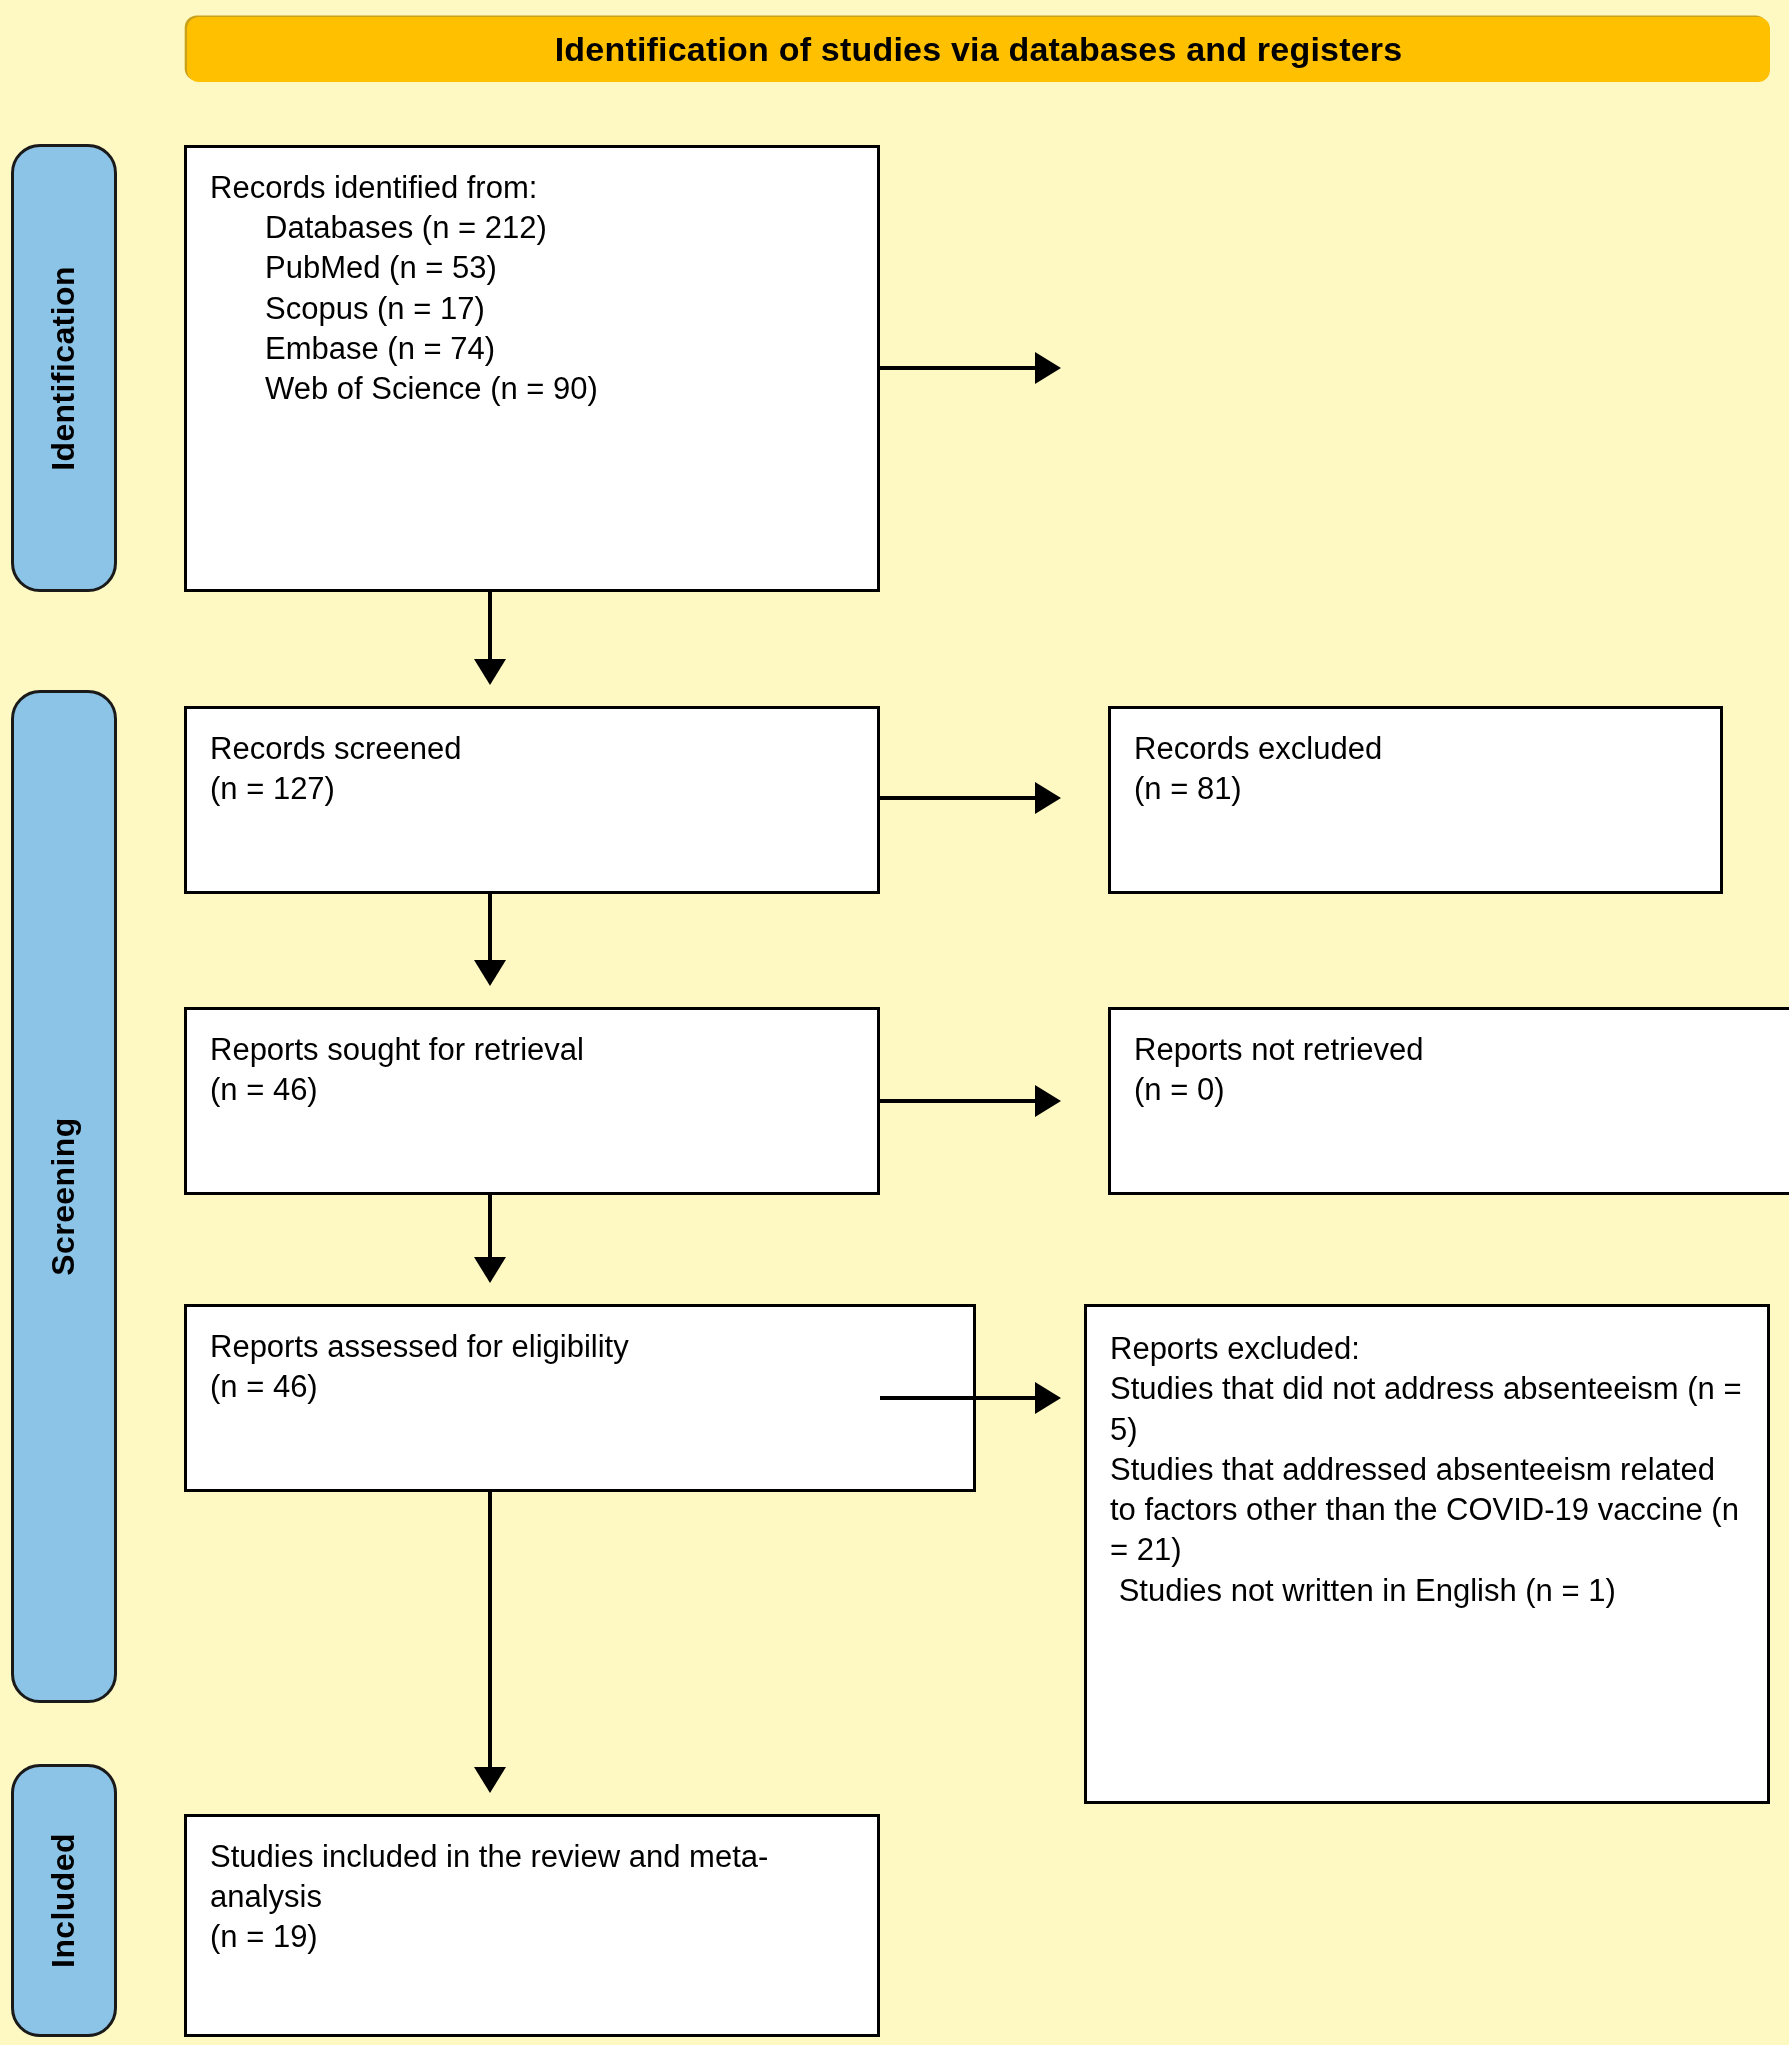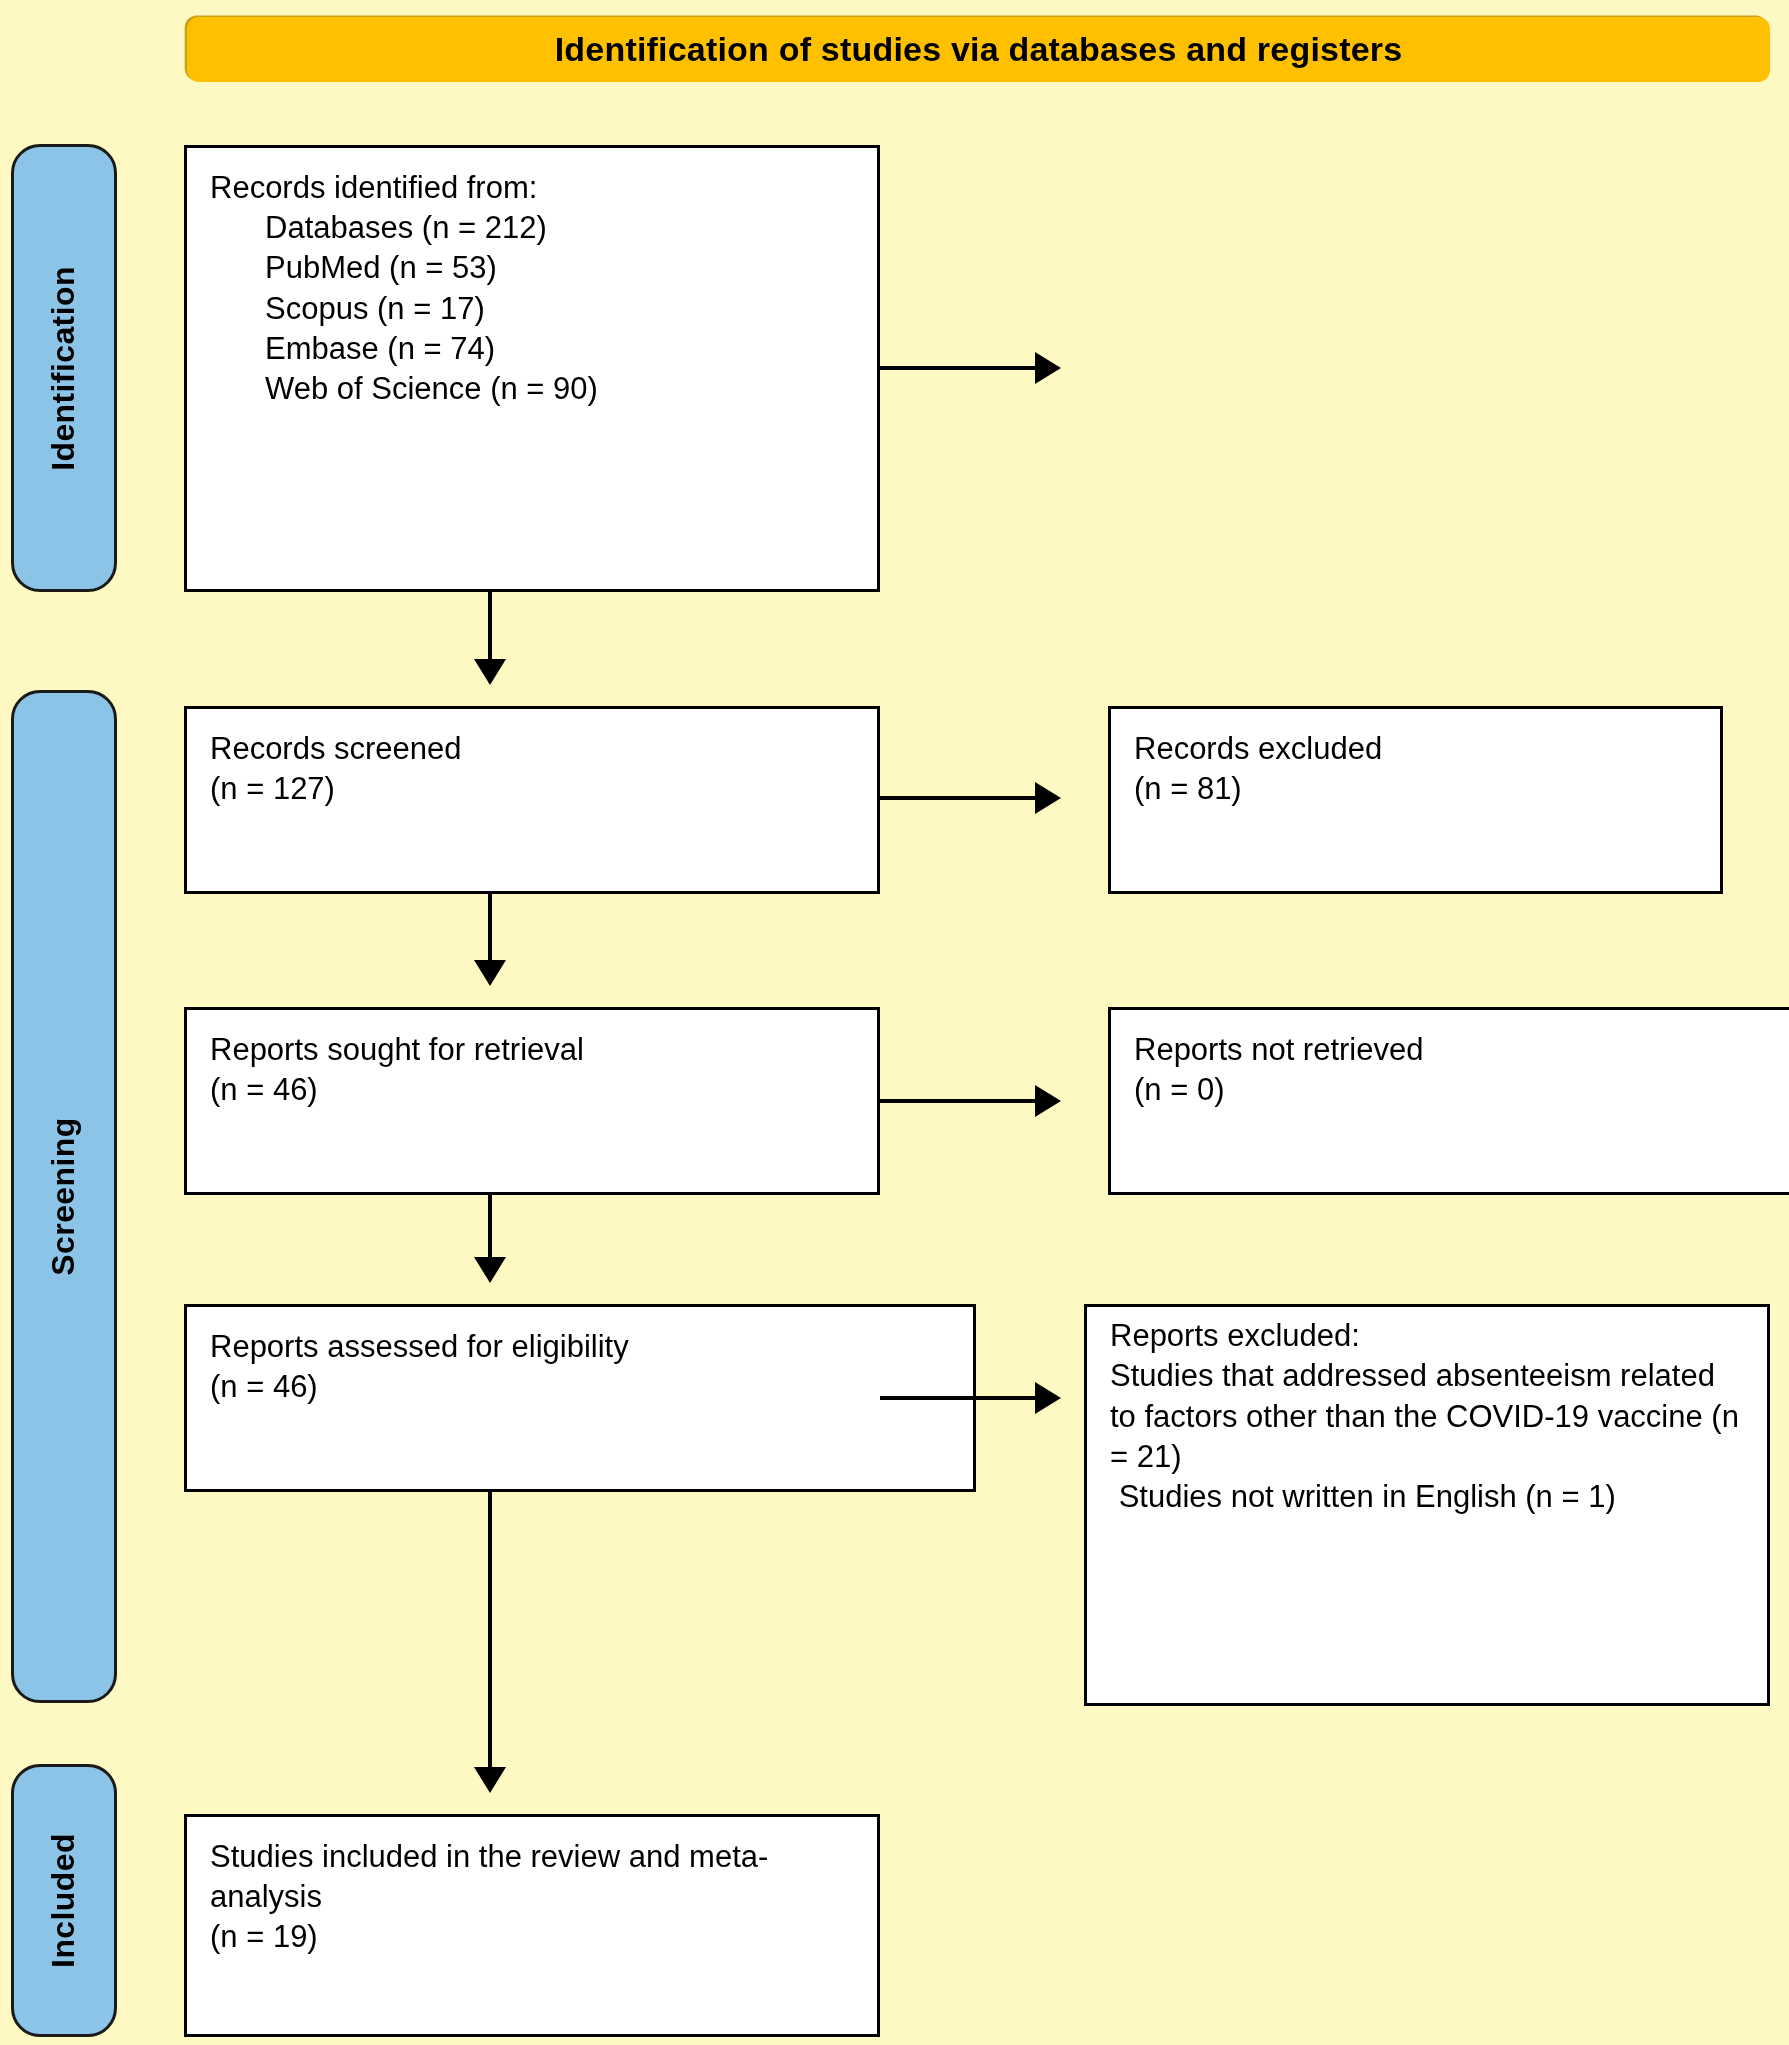--- a/index.html
+++ b/index.html
@@ -86,21 +86,21 @@
     padding-left: 27px;
   }
 
   #box-identified   { left: 184px;  top: 145px;  width: 696px;  height: 447px; }
   #box-removed      { left: 1084px; top: 145px;  width: 686px;  height: 447px; }
   #box-screened     { left: 184px;  top: 706px;  width: 696px;  height: 188px; }
   #box-excluded     { left: 1108px; top: 706px;  width: 615px;  height: 188px; }
   #box-sought       { left: 184px;  top: 1007px; width: 696px;  height: 188px; }
   #box-notretrieved { left: 1084px; top: 1007px; width: 686px;  height: 188px; margin-left: 24px; }
   #box-assessed     { left: 184px;  top: 1304px; width: 792px;  height: 188px; }
-  #box-repexcluded  { left: 1084px; top: 1304px; width: 686px;  height: 402px; padding-top: 9px; }
+  #box-repexcluded  { left: 1084px; top: 1304px; width: 686px;  height: 500px; padding-top: 22px; }
   #box-included     { left: 184px;  top: 1814px; width: 696px;  height: 223px; }
 
   
   .arrow-h {
     position: absolute;
     height: 3.8px;
     background: #000000;
   }
   .arrow-h::after {
     content: "";
@@ -191,20 +191,21 @@
     <span class="box-text">(n = 0)</span>
   </div>
 
   <div class="flow-box" id="box-assessed">
     <span class="box-text">Reports assessed for eligibility</span>
     <span class="box-text">(n = 46)</span>
   </div>
 
   <div class="flow-box" id="box-repexcluded">
     <span class="box-text">Reports excluded:</span>
+    <span class="box-text">Studies that did not address absenteeism (n = 5)</span>
     <span class="box-text">Studies that addressed absenteeism related to factors other than the COVID-19 vaccine (n = 21)</span>
     <span class="box-text"> Studies not written in English (n = 1)</span>
   </div>
 
   <div class="flow-box" id="box-included">
     <span class="box-text">Studies included in the review and meta-analysis</span>
     <span class="box-text">(n = 19)</span>
   </div>
 
   <div class="arrow-h" id="arrow-ident-removed"></div>

